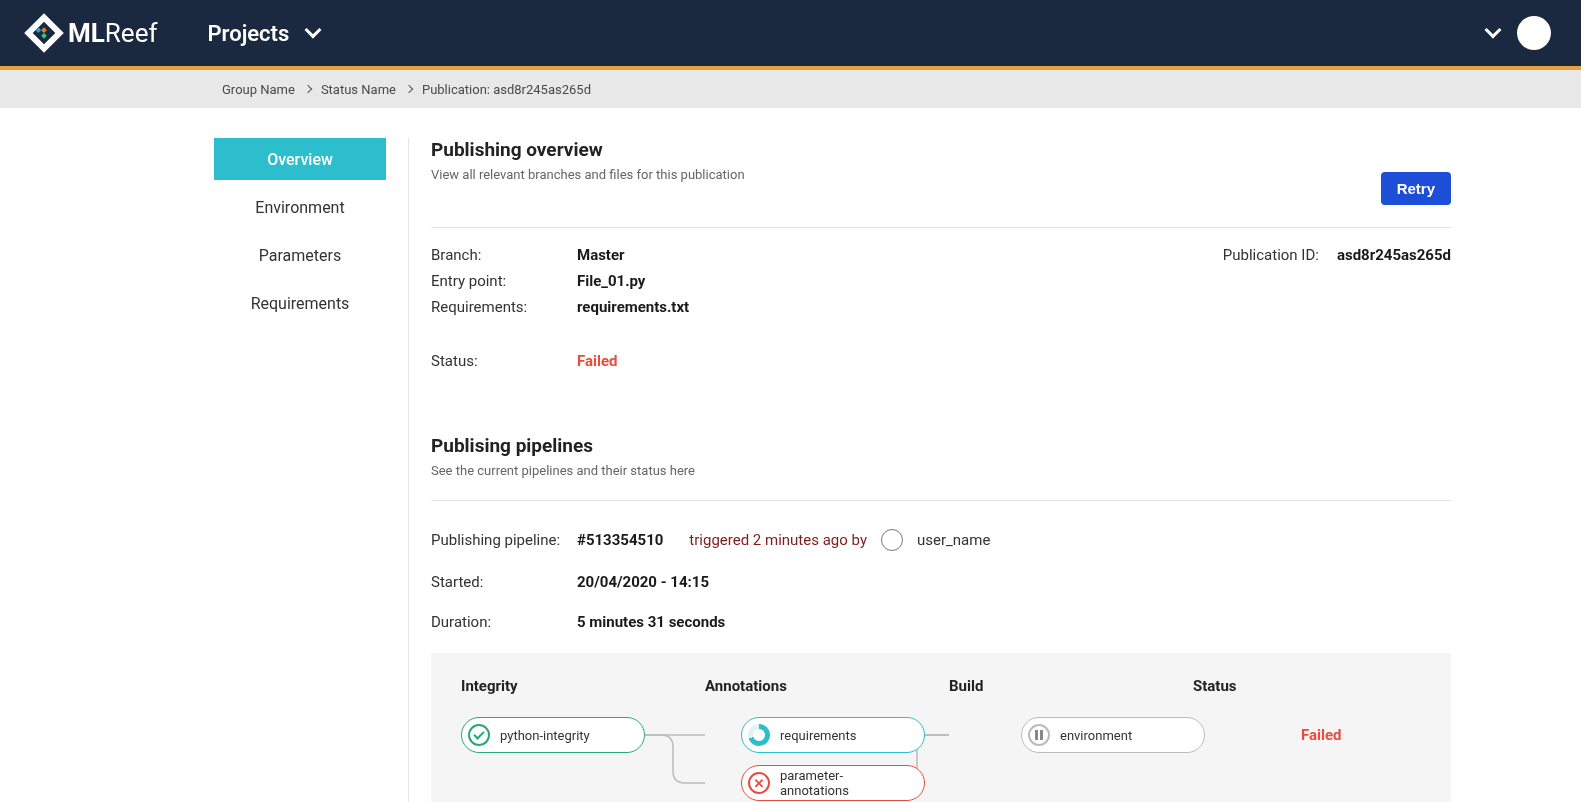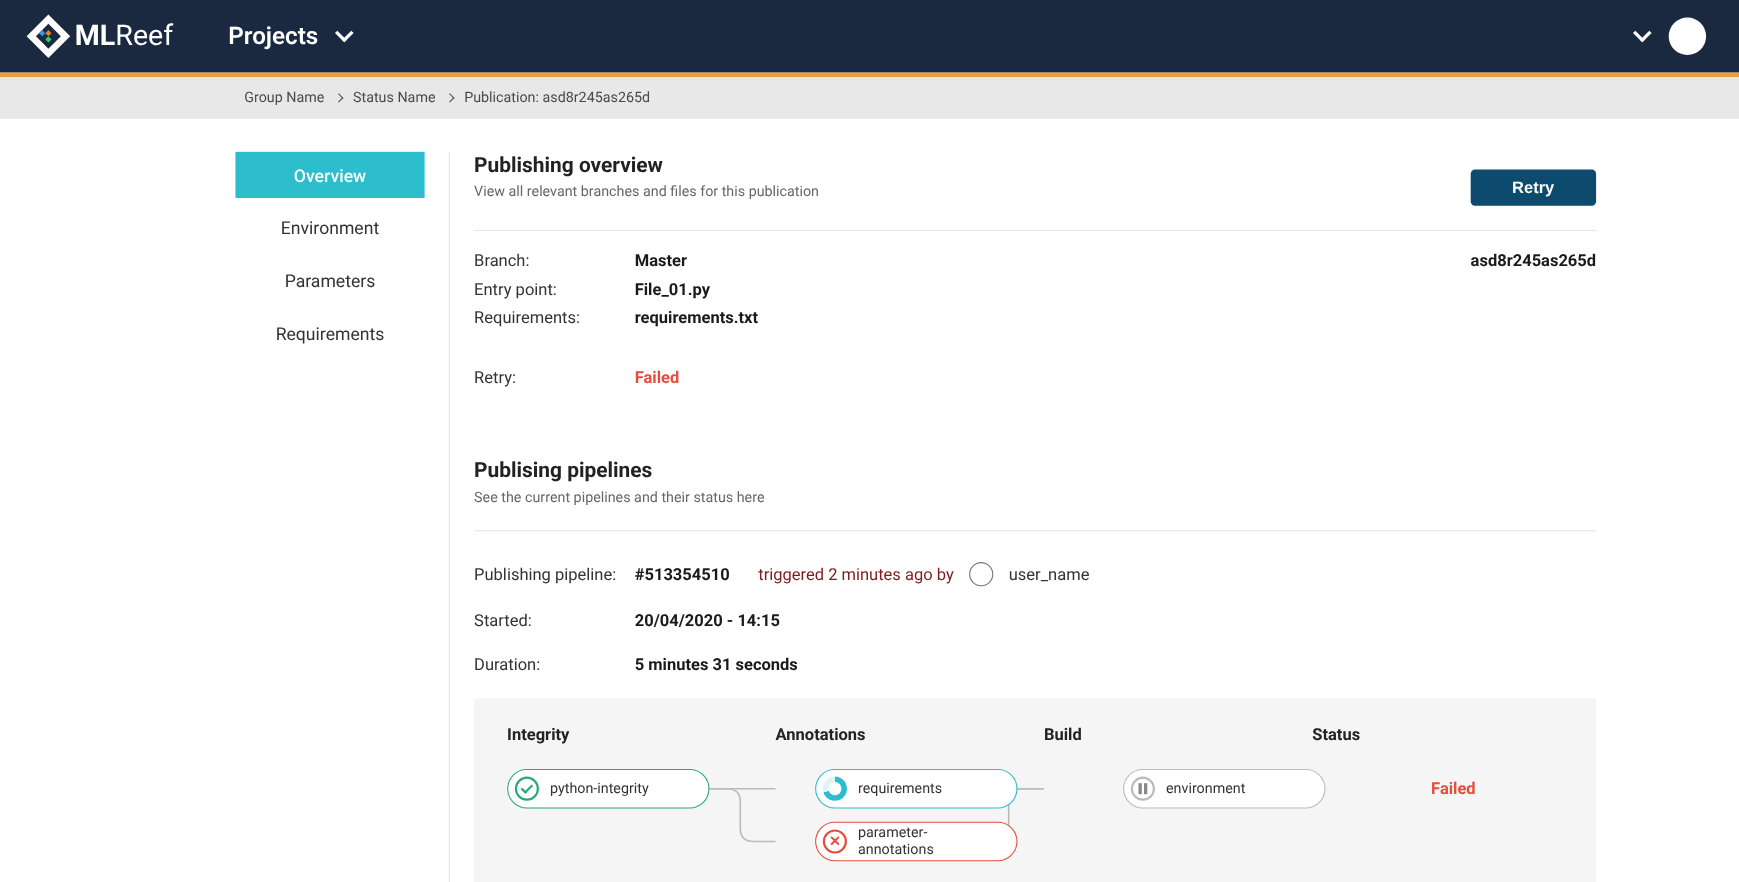--- a/index.html
+++ b/index.html
@@ -135,29 +135,29 @@
     padding-left: 22px;
   }
   .section-head {
     display: flex;
     justify-content: space-between;
     align-items: flex-start;
   }
   .section-title { font-size: 19px; font-weight: 700; color: #222; margin-bottom: 6px; }
   .section-sub { font-size: 13px; color: #666; }
   .retry-btn {
-    background: #0c4a6e;
+    background: #1d4ed8;
     color: #fff;
     border: none;
     border-radius: 4px;
-    padding: 8px 38px;
+    padding: 8px 16px;
     font-size: 15px;
     font-weight: 600;
     cursor: pointer;
-    margin-top: 16px;
+    margin-top: 34px;
   }
   .divider { border: none; border-top: 1px solid #e5e5e5; margin: 22px 0 18px; }
   .info-block { display: flex; justify-content: space-between; }
   .kv-row { display: flex; margin-bottom: 8px; font-size: 15px; }
   .kv-label { width: 146px; color: #333; }
   .kv-value { font-weight: 700; color: #1a1a1a; }
   .kv-value.fail { color: #e74c3c; }
   .status-row { margin-top: 36px; }
   .pub-id-block { display: flex; gap: 18px; font-size: 15px; }
   .pub-id-block .lab { color: #333; }
@@ -301,25 +301,26 @@
         </div>
         <div class="kv-row">
           <span class="kv-label">Entry point:</span>
           <span class="kv-value">File_01.py</span>
         </div>
         <div class="kv-row">
           <span class="kv-label">Requirements:</span>
           <span class="kv-value">requirements.txt</span>
         </div>
         <div class="kv-row status-row">
-          <span class="kv-label">Retry:</span>
+          <span class="kv-label">Status:</span>
           <span class="kv-value fail">Failed</span>
         </div>
       </div>
       <div class="pub-id-block">
+        <span class="lab">Publication ID:</span>
         <span class="val">asd8r245as265d</span>
       </div>
     </div>
 
     <div class="section2">
       <div class="section-title">Publising pipelines</div>
       <div class="section-sub">See the current pipelines and their status here</div>
       <hr class="divider">
 
       <div class="pipe-info">

